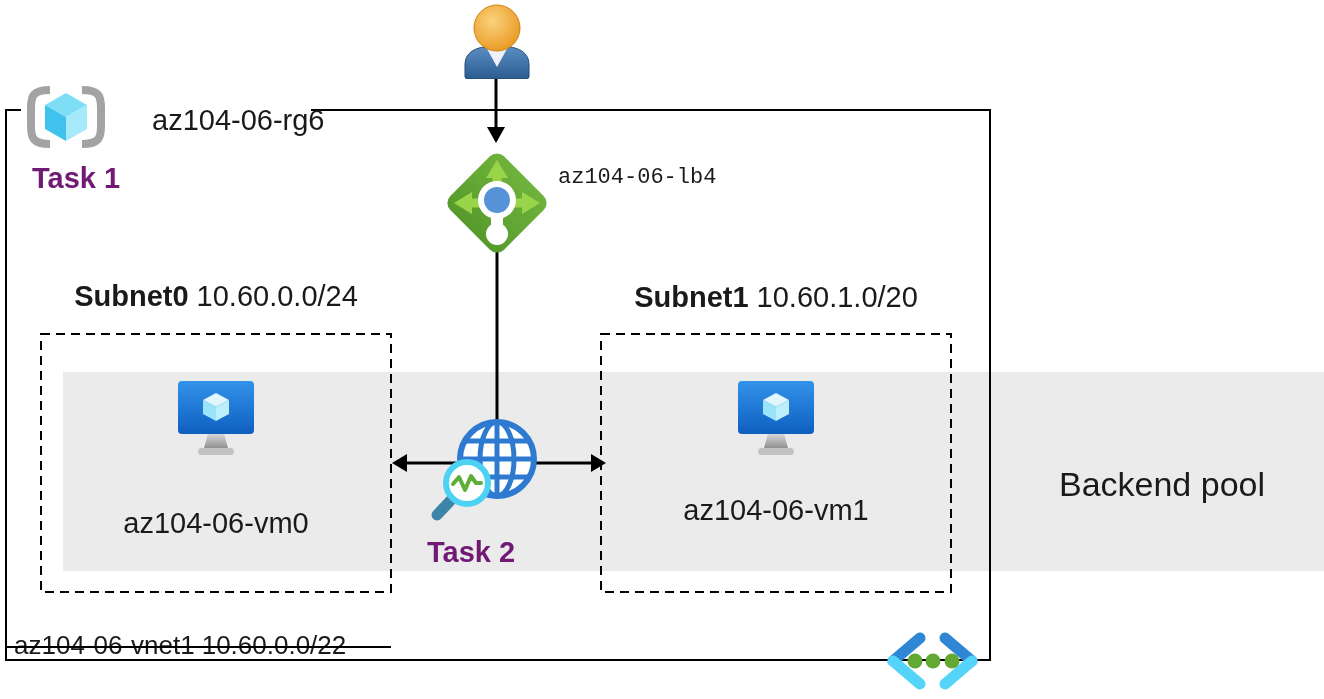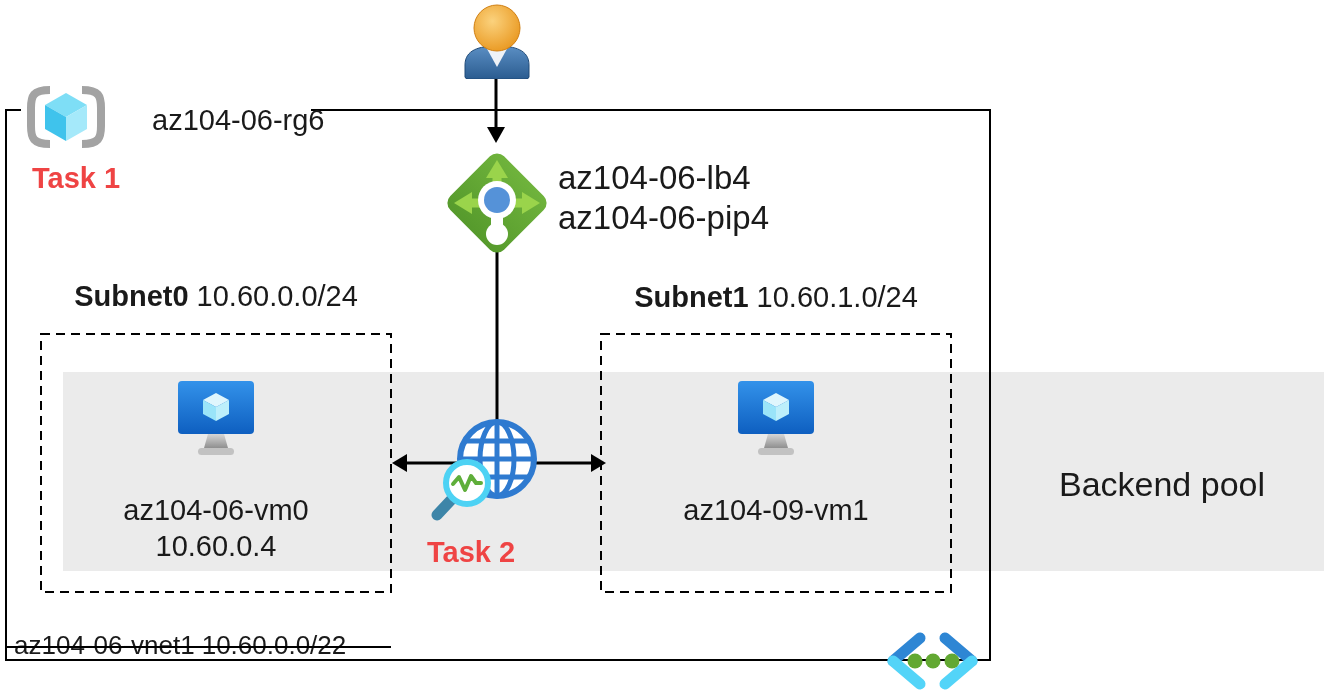--- a/index.html
+++ b/index.html
@@ -8,22 +8,22 @@
     background:#ffffff;
     font-family:"Liberation Sans","DejaVu Sans",sans-serif;
     color:#1a1a1a;
   }
   .abs { position:absolute; }
   .band { background:#ebebeb; }
   .main-rect { border:2px solid #000; box-sizing:border-box; background:transparent; }
   .patch { background:#ffffff; }
   .lbl { white-space:nowrap; line-height:1.15; }
   .rg-label { font-size:29px; }
-  .task-label { font-size:29px; font-weight:bold; color:#ef4444; }
-  .lb-labels { font-size:33px; line-height:40px; }
+  .task-label { font-size:29px; font-weight:bold; color:#701a75; }
+  .lb-labels { font-size:22px; line-height:40px;font-family:Liberation Mono, monospace; }
   .subnet-label { font-size:29px; text-align:center; }
   .subnet-label .sname { font-weight:bold; }
   .subnet-label .scidr { margin-left:8px; }
   .vm-labels { font-size:29px; line-height:36px; text-align:center; }
   .backend-label { font-size:34px; text-align:center; }
   .task2 { text-align:left; }
   .vnet-label { font-size:26px; }
   .vnet-label .vcidr { margin-left:7px; }
   .strike { background:#000; }
   svg { display:block; }
@@ -99,51 +99,49 @@
       <polygon points="98,55 80,44 80,66" stroke="none"></polygon>
     </g>
     <rect x="49" y="58" width="12" height="24" fill="#ffffff"></rect>
     <circle cx="55" cy="86" r="11" fill="#ffffff"></circle>
     <circle cx="55" cy="52" r="19" fill="#ffffff"></circle>
     <circle cx="55" cy="52" r="13" fill="#5592d8"></circle>
   </svg>
 
   <div class="abs lbl lb-labels" style="left:558px; top:158px;">
     <div>az104-06-lb4</div>
-    <div>az104-06-pip4</div>
   </div>
 
   <div class="abs lbl subnet-label" style="left:40px; top:280px; width:352px;">
     <span class="sname">Subnet0</span><span class="scidr">10.60.0.0/24</span>
   </div>
   <div class="abs lbl subnet-label" style="left:600px; top:281px; width:352px;">
-    <span class="sname">Subnet1</span><span class="scidr">10.60.1.0/24</span>
+    <span class="sname">Subnet1</span><span class="scidr">10.60.1.0/20</span>
   </div>
 
   <svg class="abs" style="left:171px; top:379px;" width="90" height="78" viewBox="0 0 90 78">
     <defs>
       <linearGradient id="vmScr0" x1="0" y1="0" x2="0" y2="1">
         <stop offset="0" stop-color="#3392ea"></stop>
           <stop offset="1" stop-color="#0e5fc0"></stop>
       </linearGradient>
       <linearGradient id="vmStd0" x1="0" y1="0" x2="0" y2="1">
         <stop offset="0" stop-color="#d6d6d6"></stop>
           <stop offset="1" stop-color="#8f8f8f"></stop>
       </linearGradient>
     </defs>
     <rect x="7" y="2" width="76" height="53" rx="4" fill="url(#vmScr0)"></rect>
     <polygon points="45,14 58,21 45,28 32,21" fill="#dff6fd"></polygon>
     <polygon points="32,21 45,28 45,42 32,35" fill="#9ae4f9"></polygon>
     <polygon points="45,28 58,21 58,35 45,42" fill="#bdeffb"></polygon>
     <polygon points="37,55 53,55 57,69 33,69" fill="url(#vmStd0)"></polygon>
     <rect x="27" y="69" width="36" height="7" rx="3.5" fill="#c2c2c2"></rect>
   </svg>
-  <div class="abs lbl vm-labels" style="left:96px; top:492px; width:240px;">
+  <div class="abs lbl vm-labels" style="left:96px; top:505px; width:240px;">
     <div>az104-06-vm0</div>
-    <div>10.60.0.4</div>
   </div>
 
   <svg class="abs" style="left:731px; top:379px;" width="90" height="78" viewBox="0 0 90 78">
     <defs>
       <linearGradient id="vmScr1" x1="0" y1="0" x2="0" y2="1">
         <stop offset="0" stop-color="#3392ea"></stop>
           <stop offset="1" stop-color="#0e5fc0"></stop>
       </linearGradient>
       <linearGradient id="vmStd1" x1="0" y1="0" x2="0" y2="1">
         <stop offset="0" stop-color="#d6d6d6"></stop>
@@ -151,21 +149,21 @@
       </linearGradient>
     </defs>
     <rect x="7" y="2" width="76" height="53" rx="4" fill="url(#vmScr1)"></rect>
     <polygon points="45,14 58,21 45,28 32,21" fill="#dff6fd"></polygon>
     <polygon points="32,21 45,28 45,42 32,35" fill="#9ae4f9"></polygon>
     <polygon points="45,28 58,21 58,35 45,42" fill="#bdeffb"></polygon>
     <polygon points="37,55 53,55 57,69 33,69" fill="url(#vmStd1)"></polygon>
     <rect x="27" y="69" width="36" height="7" rx="3.5" fill="#c2c2c2"></rect>
   </svg>
   <div class="abs lbl vm-labels" style="left:656px; top:492px; width:240px;">
-    <div>az104-09-vm1</div>
+    <div>az104-06-vm1</div>
   </div>
 
   <svg class="abs" style="left:428px; top:400px;" width="140" height="125" viewBox="0 0 140 125">
     <circle cx="69" cy="59" r="37" fill="#ffffff" stroke="#2e7ad0" stroke-width="6"></circle>
     <ellipse cx="69" cy="59" rx="17" ry="37" fill="none" stroke="#2e7ad0" stroke-width="5"></ellipse>
     <line x1="69" y1="22" x2="69" y2="96" stroke="#2e7ad0" stroke-width="5"></line>
     <line x1="32" y1="59" x2="106" y2="59" stroke="#2e7ad0" stroke-width="5"></line>
     <line x1="38" y1="41" x2="100" y2="41" stroke="#2e7ad0" stroke-width="5"></line>
     <line x1="38" y1="77" x2="100" y2="77" stroke="#2e7ad0" stroke-width="5"></line>
     <line x1="24" y1="99" x2="9" y2="115" stroke="#3d85a8" stroke-width="11" stroke-linecap="round"></line>

